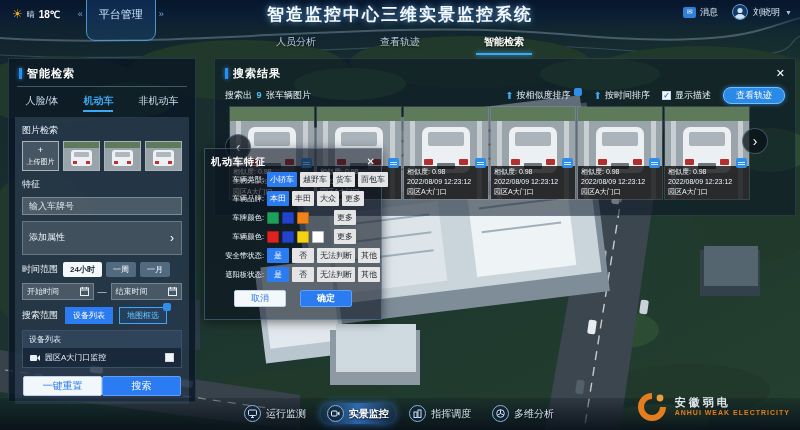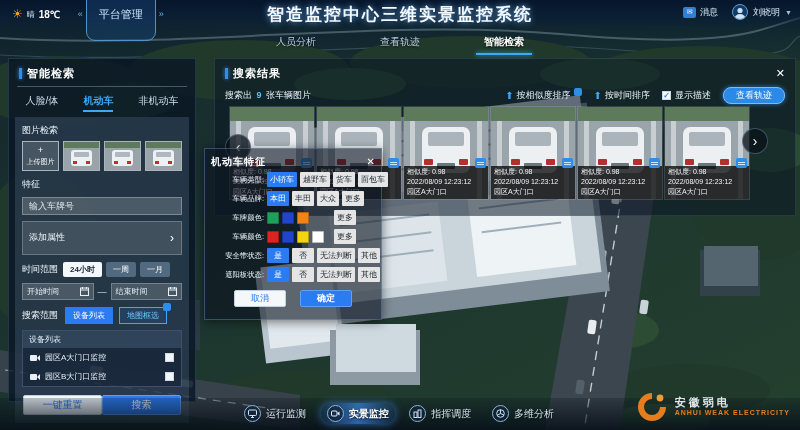--- a/index.html
+++ b/index.html
@@ -379,25 +379,20 @@
           <span class="mini-badge"></span>
         </span>
       </div>
       <div class="device-box">
         <div class="device-box-title">设备列表</div>
         <div class="device-item">
           <span class="cam-ico"></span>
           <span class="device-name">园区A大门口监控</span>
           <span class="device-check"></span>
         </div>
-        <div class="device-item">
-          <span class="cam-ico"></span>
-          <span class="device-name">园区B大门口监控</span>
-          <span class="device-check"></span>
-        </div>
       </div>
       <div class="lp-actions">
         <button class="btn-reset">一键重置</button>
         <button class="btn-search">搜索</button>
       </div>
     </div>
   </div>
 
   <div class="results-panel">
     <div class="rp-header">

